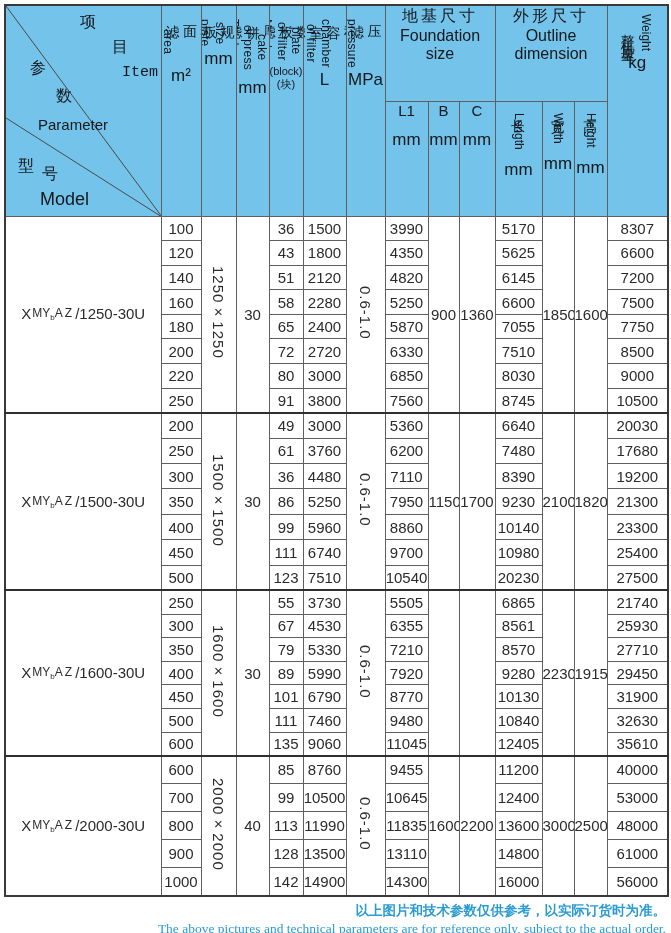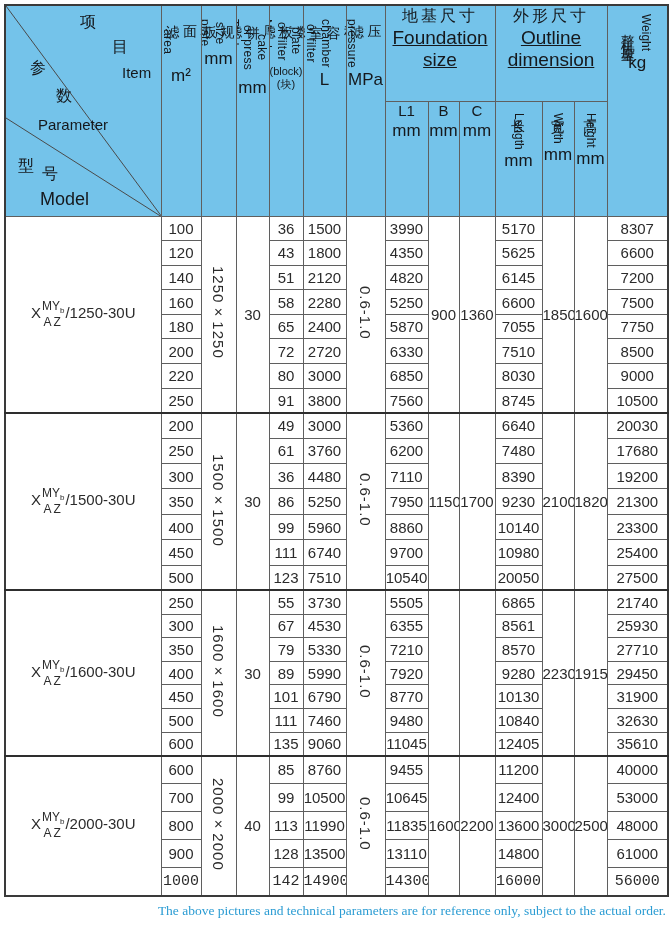--- a/index.html
+++ b/index.html
@@ -13,51 +13,51 @@
   thead tr.r2{height:115px;}
   tbody td{background:#fff;text-align:center;vertical-align:middle;
            font-size:15px;color:#2b2b2b;}
   tbody tr.group-start td{border-top:2px solid #2e2e2e;}
   
   .corner{position:relative;}
   .corner svg{position:absolute;left:0;top:0;}
   .corner span{position:absolute;white-space:nowrap;}
   .c-xiang{left:74px;top:6px;font-size:16px;}
   .c-mu{left:106px;top:31px;font-size:16px;}
-  .c-item{left:116px;top:58px;font-size:15px;}
+  .c-item{left:116px;top:58px;font-size:15px;font-family:Liberation Mono, monospace;}
   .c-can{left:24px;top:52px;font-size:16px;}
   .c-shu{left:50px;top:80px;font-size:16px;}
   .c-param{left:32px;top:110px;font-size:15px;}
   .c-xing{left:12px;top:150px;font-size:16px;}
   .c-hao{left:36px;top:158px;font-size:16px;}
   .c-model{left:34px;top:183px;font-size:18px;}
   
   .vwrap{height:100%;display:flex;flex-direction:column;align-items:center;}
   .vlabel{flex:1;display:flex;justify-content:center;padding-top:8px;
           writing-mode:vertical-lr;text-orientation:mixed;}
   .vlabel .cn{letter-spacing:5px;font-size:14px;line-height:1.25;}
   .vlabel .en{font-size:12px;line-height:1.2;letter-spacing:0.3px;}
   .cn-sp{letter-spacing:5px;font-size:14px;}
   .en-sp{font-size:12px;}
   .unit{flex:0 0 auto;padding:2px 0 4px 0;font-size:17px;writing-mode:horizontal-tb;}
   .unit.small{font-size:11px;line-height:1.15;}
   
   .gwrap{height:100%;display:flex;flex-direction:column;align-items:center;justify-content:center;}
   .gwrap .cn{font-size:16px;letter-spacing:3px;}
-  .gwrap .en{font-size:19px;text-decoration:underline;}
-  
-  .hwrap{height:100%;display:flex;flex-direction:column;align-items:center;}
+  .gwrap .en{font-size:16px;}
+  
+  .hwrap{height:100%;display:flex;flex-direction:column;align-items:center;gap:9px;}
   .hlabel{flex:1;display:flex;align-items:center;justify-content:center;font-size:15px;}
   .hlabel.vert{writing-mode:vertical-lr;text-orientation:mixed;padding-top:6px;align-items:center;}
   
   td.vnum span{display:inline-block;writing-mode:vertical-lr;text-orientation:mixed;
                letter-spacing:1px;font-size:15px;}
   
   td.model-cell{font-size:15px;color:#2b2b2b;margin-left:12px;}
-  .frac{display:inline-flex;flex-direction:column;line-height:1.05;font-size:12px;
+  .frac{display:inline-flex;line-height:1.05;font-size:12px;
         vertical-align:middle;margin:0 1px;}
   .frac .ft sub{font-size:8px;}
   .frac .fb{letter-spacing:2px;}
   
   .footer{position:absolute;right:5px;top:902px;text-align:right;color:#2B9CD3;}
   .footer .f-cn{font-size:13.5px;font-weight:600;font-family:"Liberation Sans",sans-serif;}
   .footer .f-en{font-size:13.5px;font-family:"Liberation Serif",serif;margin-top:1px;}
 </style>
 </head>
 <body>
@@ -360,21 +360,21 @@
           <td class="num">6740</td>
           <td class="num">9700</td>
           <td class="num">10980</td>
           <td class="num">25400</td>
         </tr>
         <tr style="height: 25.4px;">
           <td class="num">500</td>
           <td class="num">123</td>
           <td class="num">7510</td>
           <td class="num">10540</td>
-          <td class="num">20050</td>
+          <td class="num">20230</td>
           <td class="num">27500</td>
         </tr>
         <tr class="group-start" style="height: 23.6px;">
           <td class="model-cell" rowspan="7">X<span class="frac">
               <span class="ft">MY<sub>b</sub></span>
               <span class="fb">AZ</span>
             </span>/1600-30U</td>
           <td class="num">250</td>
           <td class="vnum" rowspan="7"><span>1600×1600</span></td>
           <td class="num" rowspan="7">30</td>
@@ -473,28 +473,29 @@
           <td class="num">48000</td>
         </tr>
         <tr style="height: 28px;">
           <td class="num">900</td>
           <td class="num">128</td>
           <td class="num">13500</td>
           <td class="num">13110</td>
           <td class="num">14800</td>
           <td class="num">61000</td>
         </tr>
-        <tr style="height: 28px; font-family: Liberation Mono, monospace;">
+        <tr style="height: 28px;">
           <td class="num">1000</td>
           <td class="num">142</td>
           <td class="num">14900</td>
           <td class="num">14300</td>
           <td class="num">16000</td>
           <td class="num">56000</td>
         </tr>
       </tbody>
   </table>
 
   <div class="footer">
+    <div class="f-cn">以上图片和技术参数仅供参考，以实际订货时为准。</div>
     <div class="f-en">The above pictures and technical parameters are for reference only, subject to the actual order.</div>
   </div>
 
 </div>
 
 </body></html>

